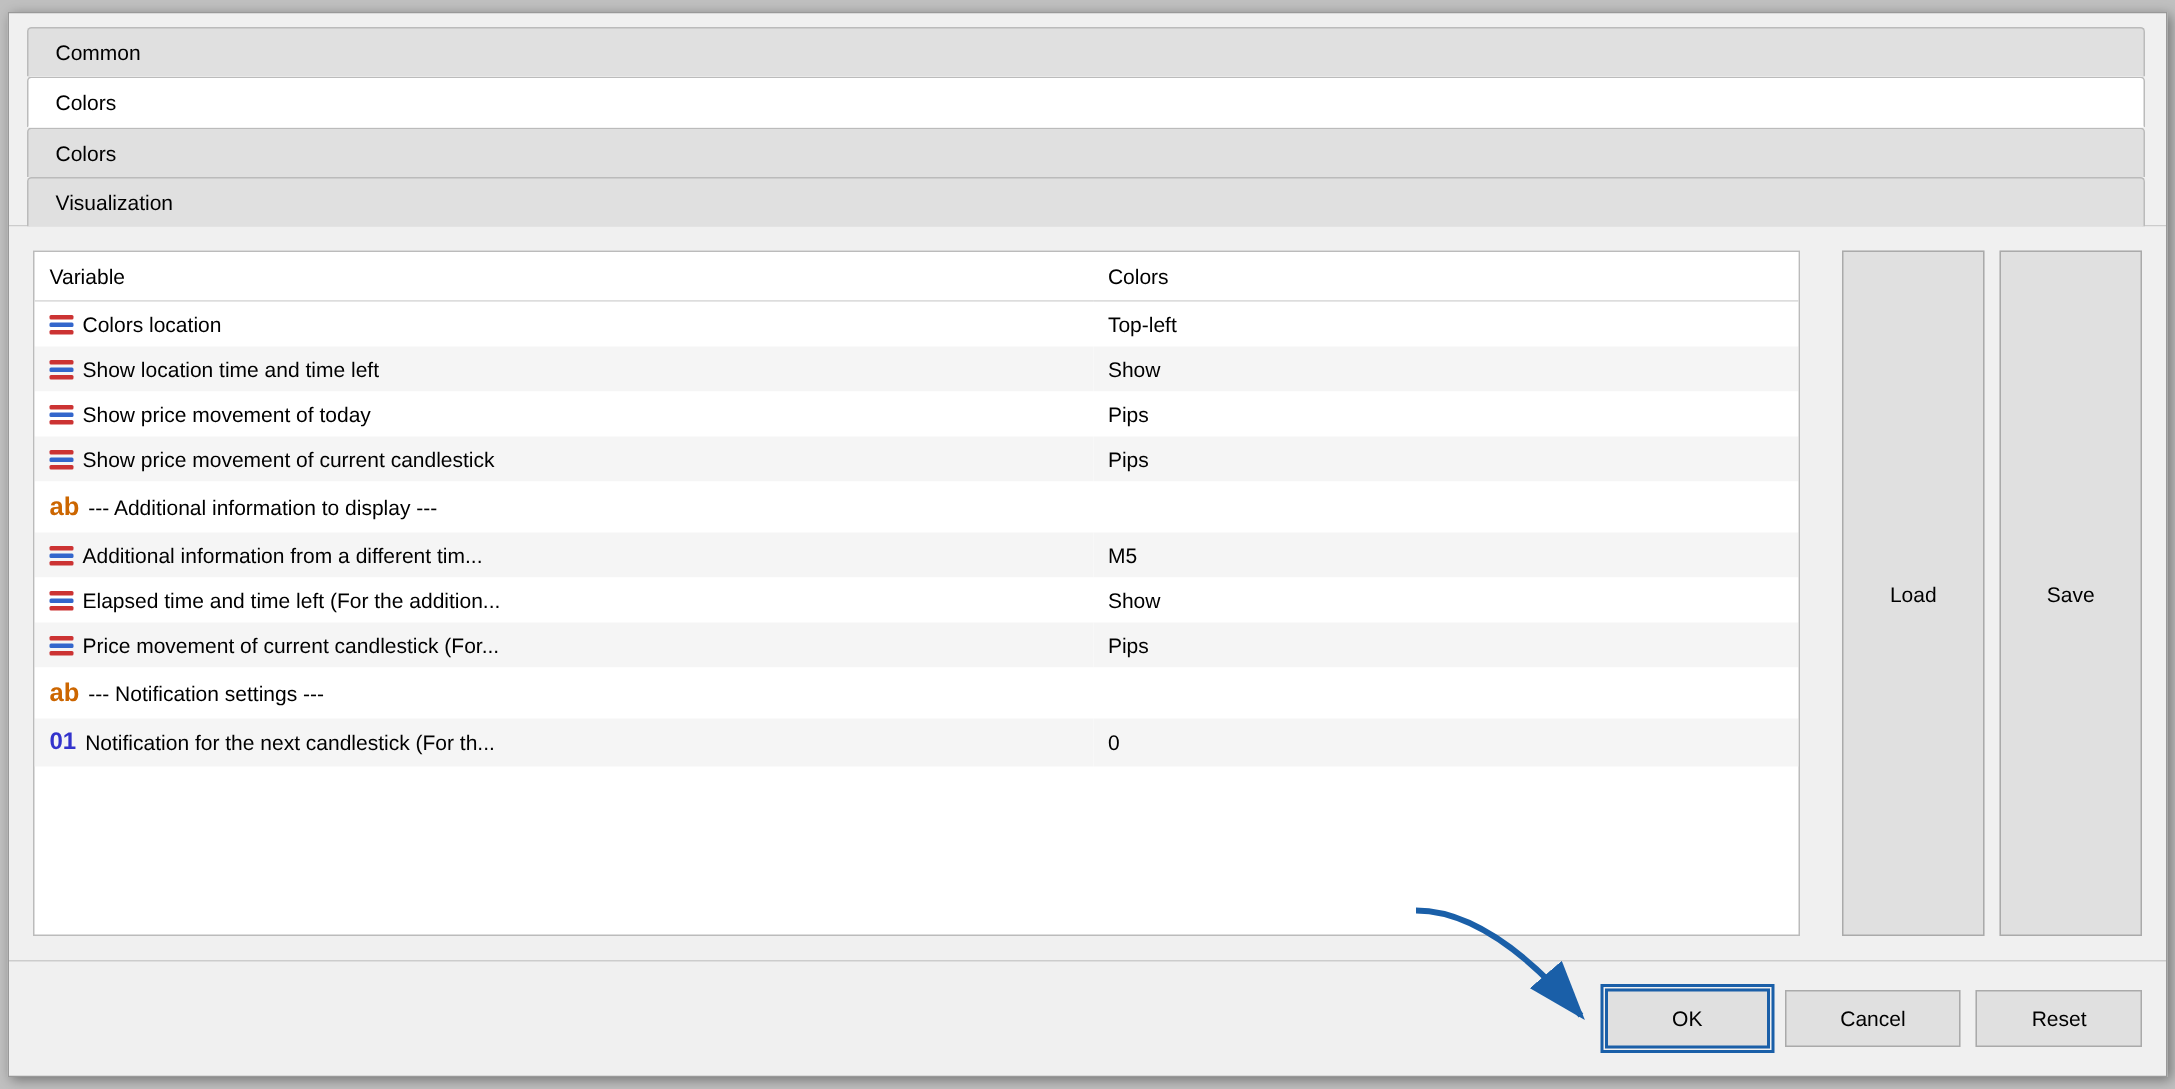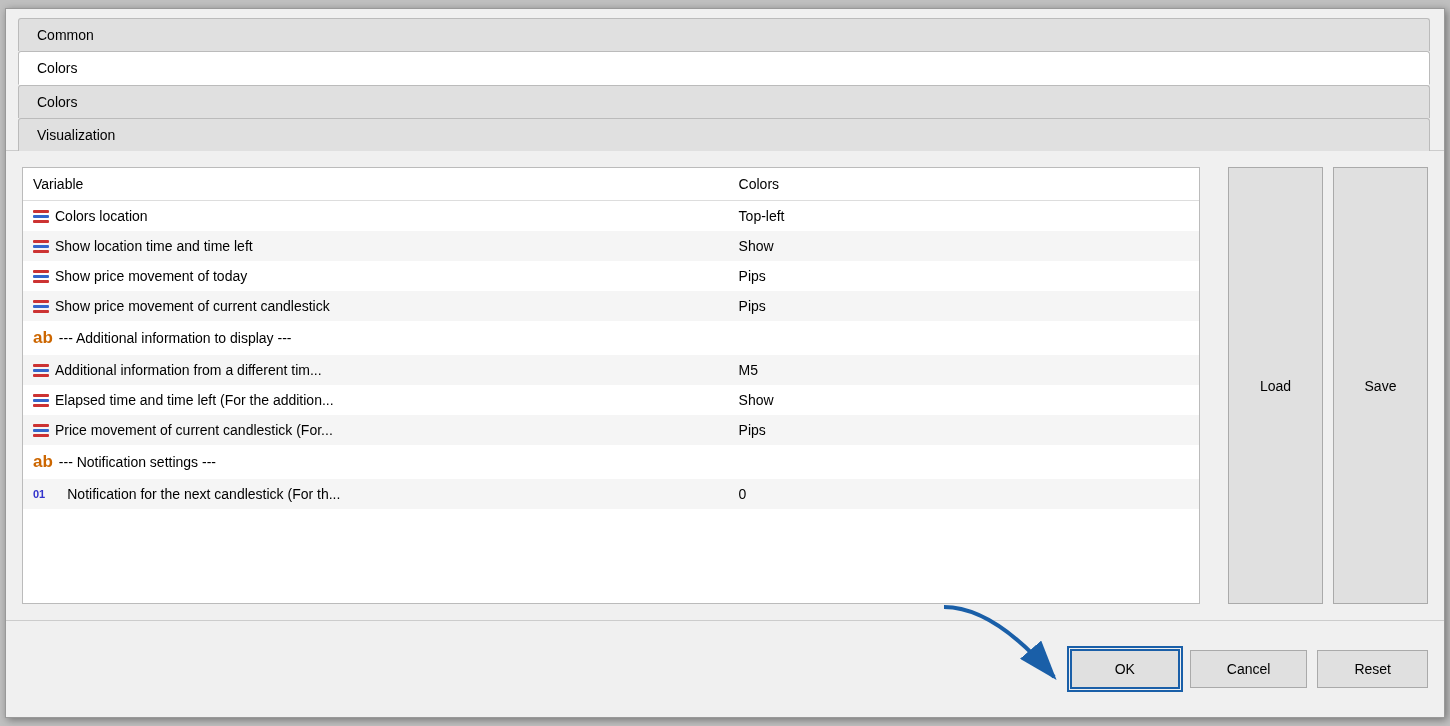--- a/index.html
+++ b/index.html
@@ -143,24 +143,24 @@
     .icon-lines span:nth-child(1) { background: #cc3333; width: 16px; }
     .icon-lines span:nth-child(2) { background: #3366cc; width: 16px; }
     .icon-lines span:nth-child(3) { background: #cc3333; width: 16px; }
     .icon-ab {
       font-size: 17px;
       color: #cc6600;
       font-weight: bold;
       margin-right: 6px;
     }
     .icon-01 {
-      font-size: 11px;
+      font-size: 16px;
       color: #3333cc;
       font-weight: bold;
-      margin-right: 22px;
+      margin-right: 6px;
     }
     .side-buttons {
       display: flex;
       flex-direction: row;
       justify-content: flex-end;
       gap: 10px;
       width: 200px;
       flex-shrink: 0;
     }
     .side-btn {
@@ -169,21 +169,21 @@
       padding: 8px 24px;
       cursor: pointer;
       font-size: 14px;
       text-align: center;
       width: 200px;
     }
     .bottom-bar {
       display: flex;
       justify-content: flex-end;
       align-items: center;
-      padding: 28px 16px;
+      padding: 18px 16px;
       background: #f0f0f0;
       border-top: 1px solid #ccc;
       gap: 10px;
       flex-shrink: 0;
       position: relative;
     }
     .bottom-btn {
       background: #e0e0e0;
       border: 1px solid #aaa;
       padding: 10px 36px;

